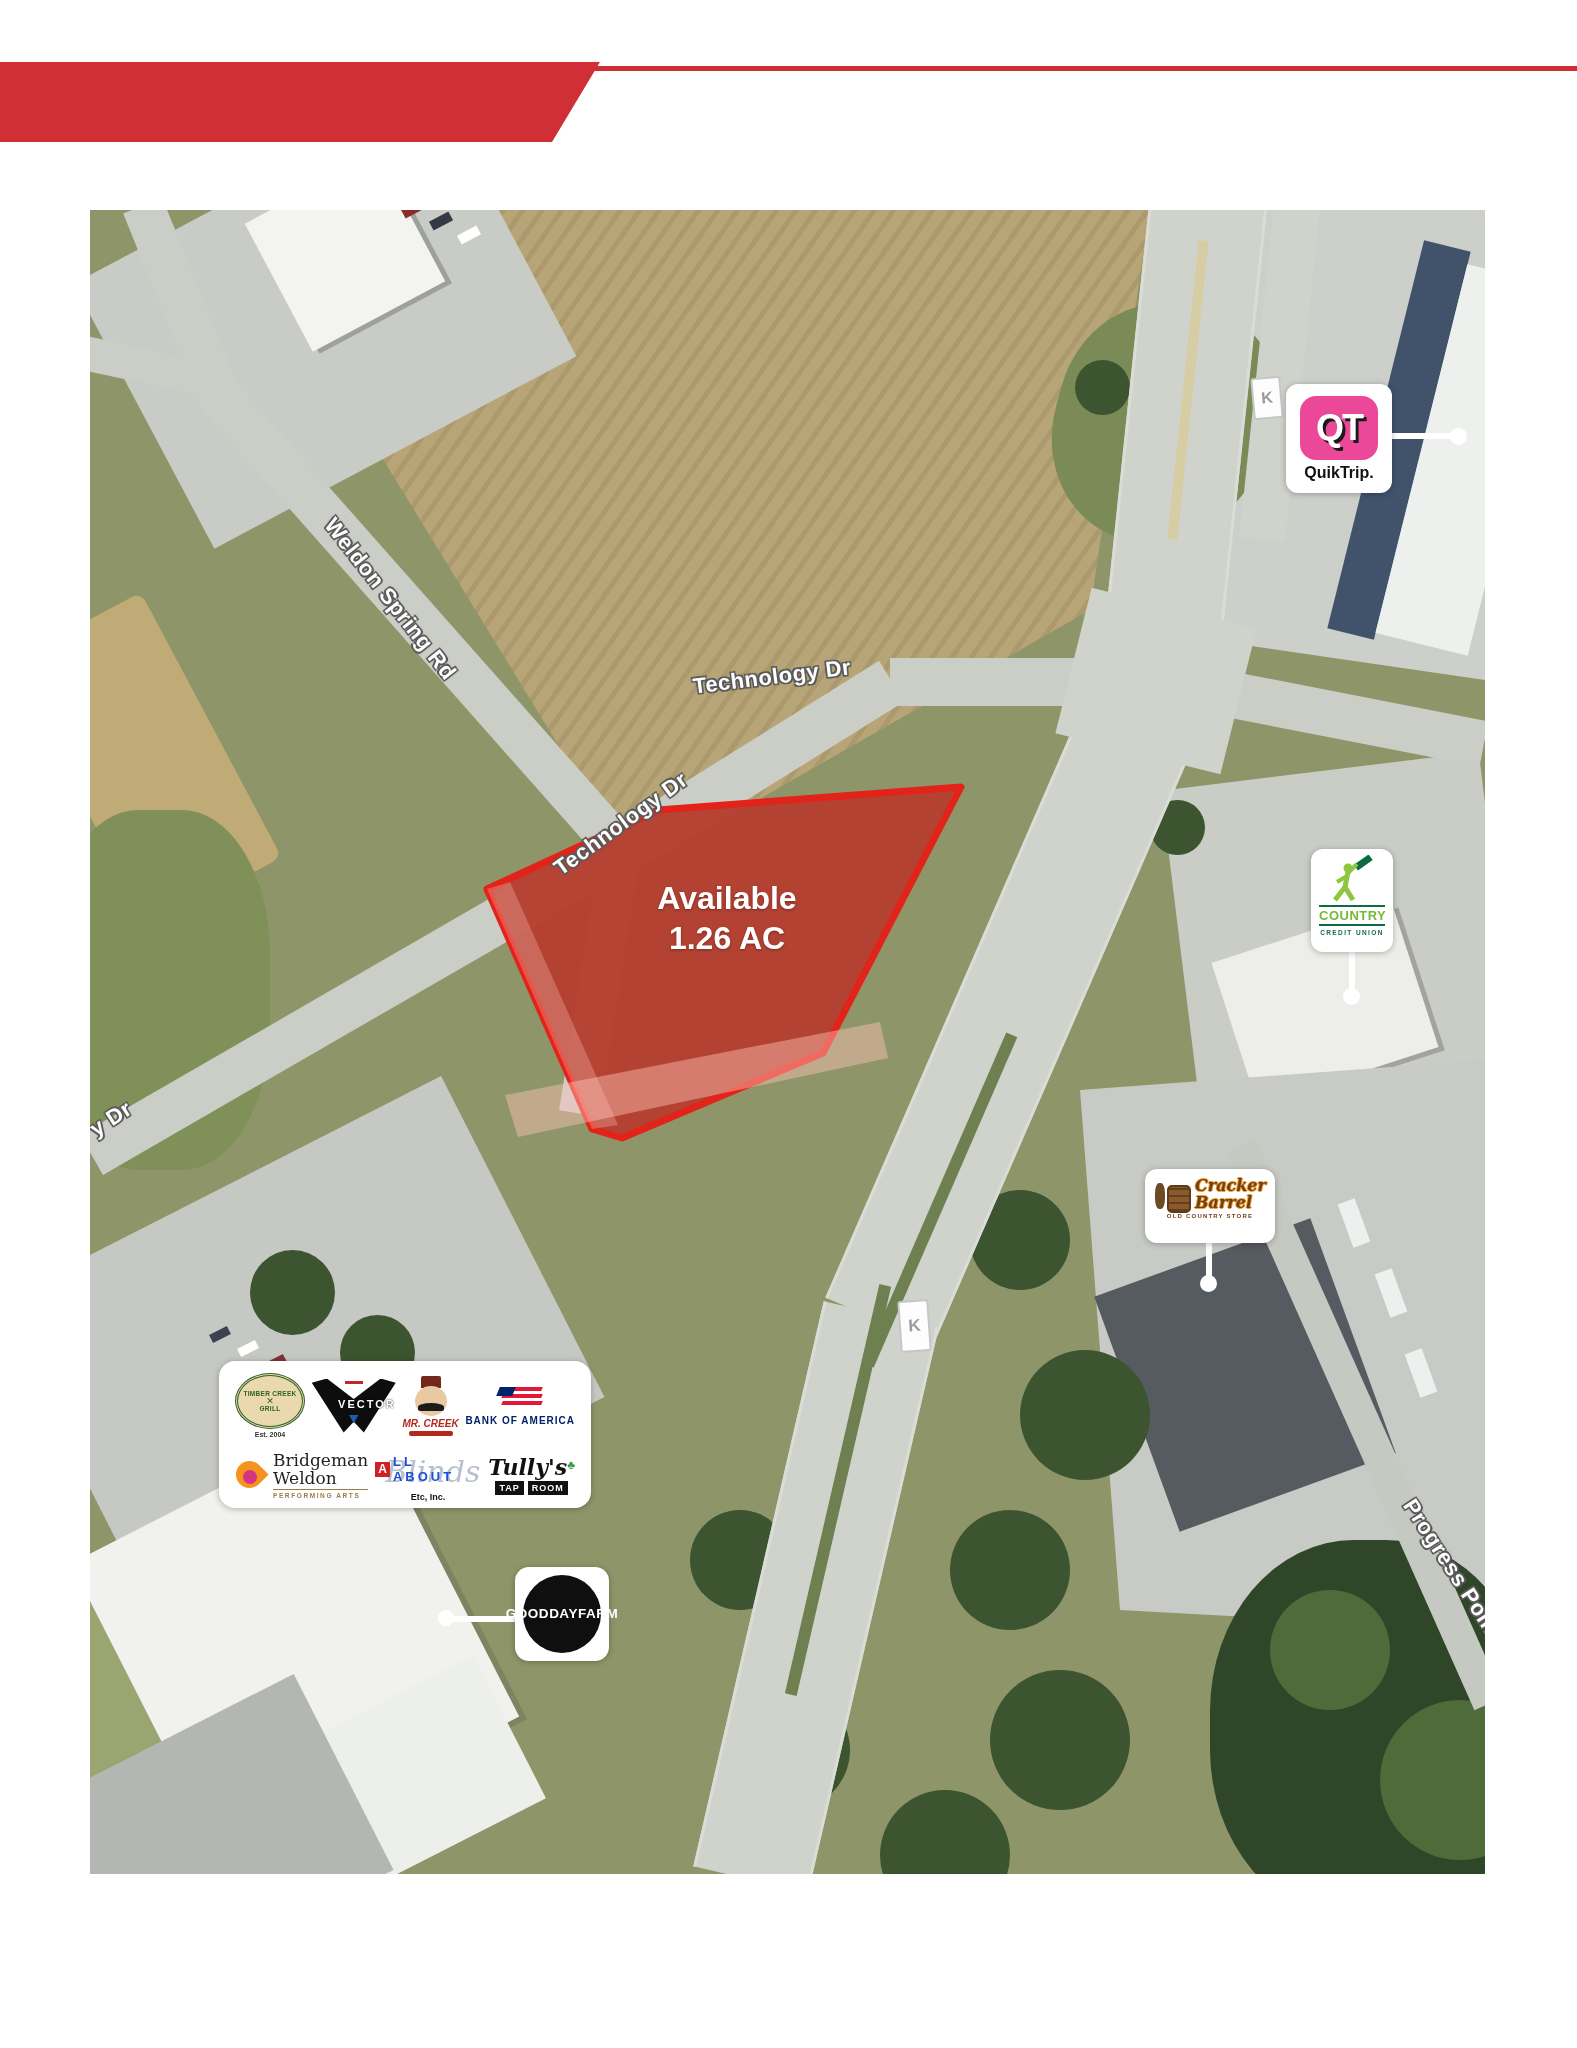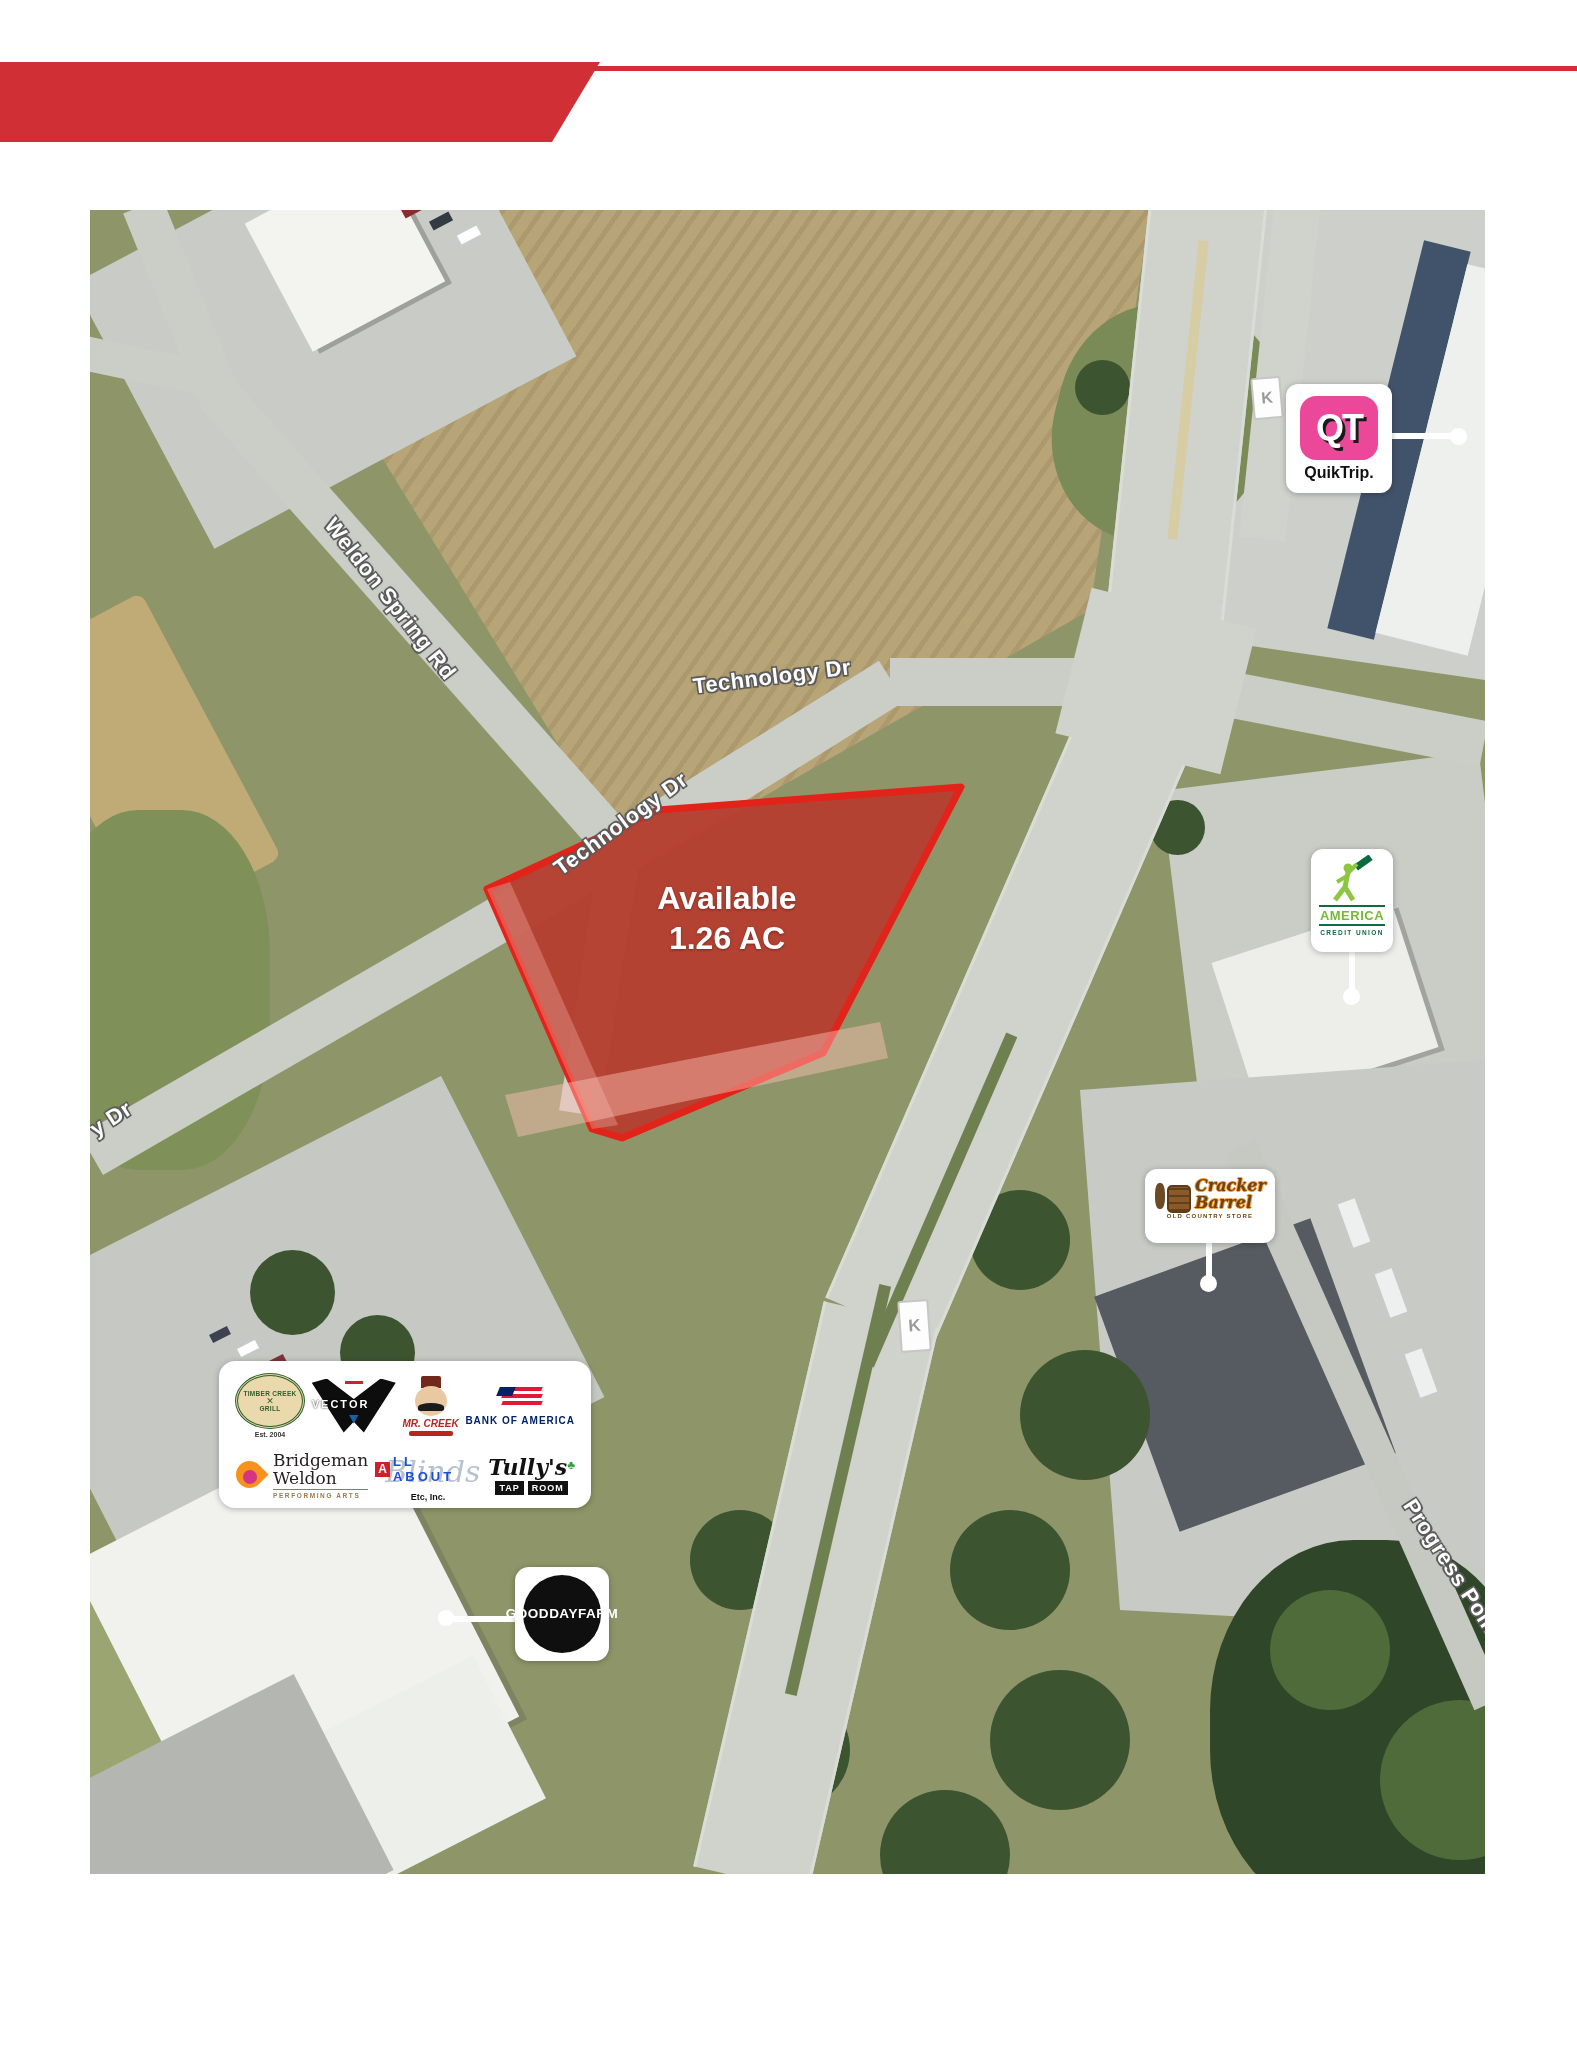--- a/index.html
+++ b/index.html
@@ -68,21 +68,21 @@
   .tcg-t{color:#2d5f2b;font-size:6.5px;font-weight:bold;letter-spacing:.3px;}
   .tcg-x{color:#2d5f2b;font-size:9px;line-height:8px;}
   .tcg-est{font-size:7px;color:#333;margin-top:2px;font-weight:bold;}
 
   .vec{position:relative;width:84px;height:54px;}
   .vec-shape{position:absolute;inset:0;background:#0d0d0d;
      clip-path:polygon(0% 8%,18% 0%,50% 38%,82% 0%,100% 8%,62% 100%,50% 80%,38% 100%);}
   .vec-red{position:absolute;left:33px;top:2px;width:18px;height:3px;background:#c1272d;}
   .vec-blue{position:absolute;left:37px;top:36px;width:10px;height:9px;background:#1b5fa8;
      clip-path:polygon(0 0,100% 0,50% 100%);}
-  .vec-t{position:absolute;left:0;right:0;top:19px;text-align:left;color:#fff;font-size:11px;
+  .vec-t{position:absolute;left:0;right:0;top:19px;text-align:right;color:#fff;font-size:11px;
      font-weight:bold;letter-spacing:2px;text-shadow:0 0 2px #000;}
 
   .pita-fez{width:20px;height:12px;background:#73281c;border-radius:2px 2px 0 0;}
   .pita-face{width:32px;height:30px;background:#e9c9a2;border-radius:50%;margin-top:-2px;position:relative;}
   .pita-mo{position:absolute;left:3px;top:17px;width:26px;height:8px;background:#1b1b1b;
            border-radius:50% 50% 20% 20%;}
   .pita-name{color:#b3271d;font-size:10px;font-weight:bold;font-style:italic;margin-top:2px;}
   .pita-bar{width:44px;height:5px;background:#b3271d;border-radius:2px;margin-top:2px;}
 
   .boa-flag{position:relative;width:48px;height:24px;}
@@ -238,21 +238,21 @@
       <svg width="64" height="48" viewBox="0 0 64 48" style="display:block;margin:6px auto 0 auto;">
         <rect x="34" y="4" width="18" height="7" fill="#0b6b3f" transform="rotate(-35 43 7)"></rect>
         <circle cx="28" cy="13" r="4.5" fill="#8dc63f"></circle>
         <line x1="28" y1="17" x2="25" y2="32" stroke="#8dc63f" stroke-width="5"></line>
         <line x1="27" y1="19" x2="37" y2="9" stroke="#8dc63f" stroke-width="4"></line>
         <line x1="27" y1="21" x2="17" y2="27" stroke="#8dc63f" stroke-width="4"></line>
         <line x1="25" y1="32" x2="15" y2="45" stroke="#8dc63f" stroke-width="5"></line>
         <line x1="25" y1="32" x2="33" y2="45" stroke="#8dc63f" stroke-width="5"></line>
       </svg>
       <div class="vrules">
-        <div class="vname">AMERICA</div>
+        <div class="vname">COUNTRY</div>
       </div>
       <div class="vtag">CREDIT UNION</div>
     </div>
 
     <div class="stem" style="left:1116px;top:1029px;width:6px;height:42px;"></div>
     <div class="dot" style="left:1110px;top:1065px;width:17px;height:17px;"></div>
     <div class="card" style="left:1055px;top:959px;width:130px;height:74px;">
       <div class="cbrow">
         <div style="position:relative;width:34px;height:34px;">
           <div style="position:absolute;left:0;top:6px;width:10px;height:26px;background:#6b4a24;border-radius:40%;"></div>

